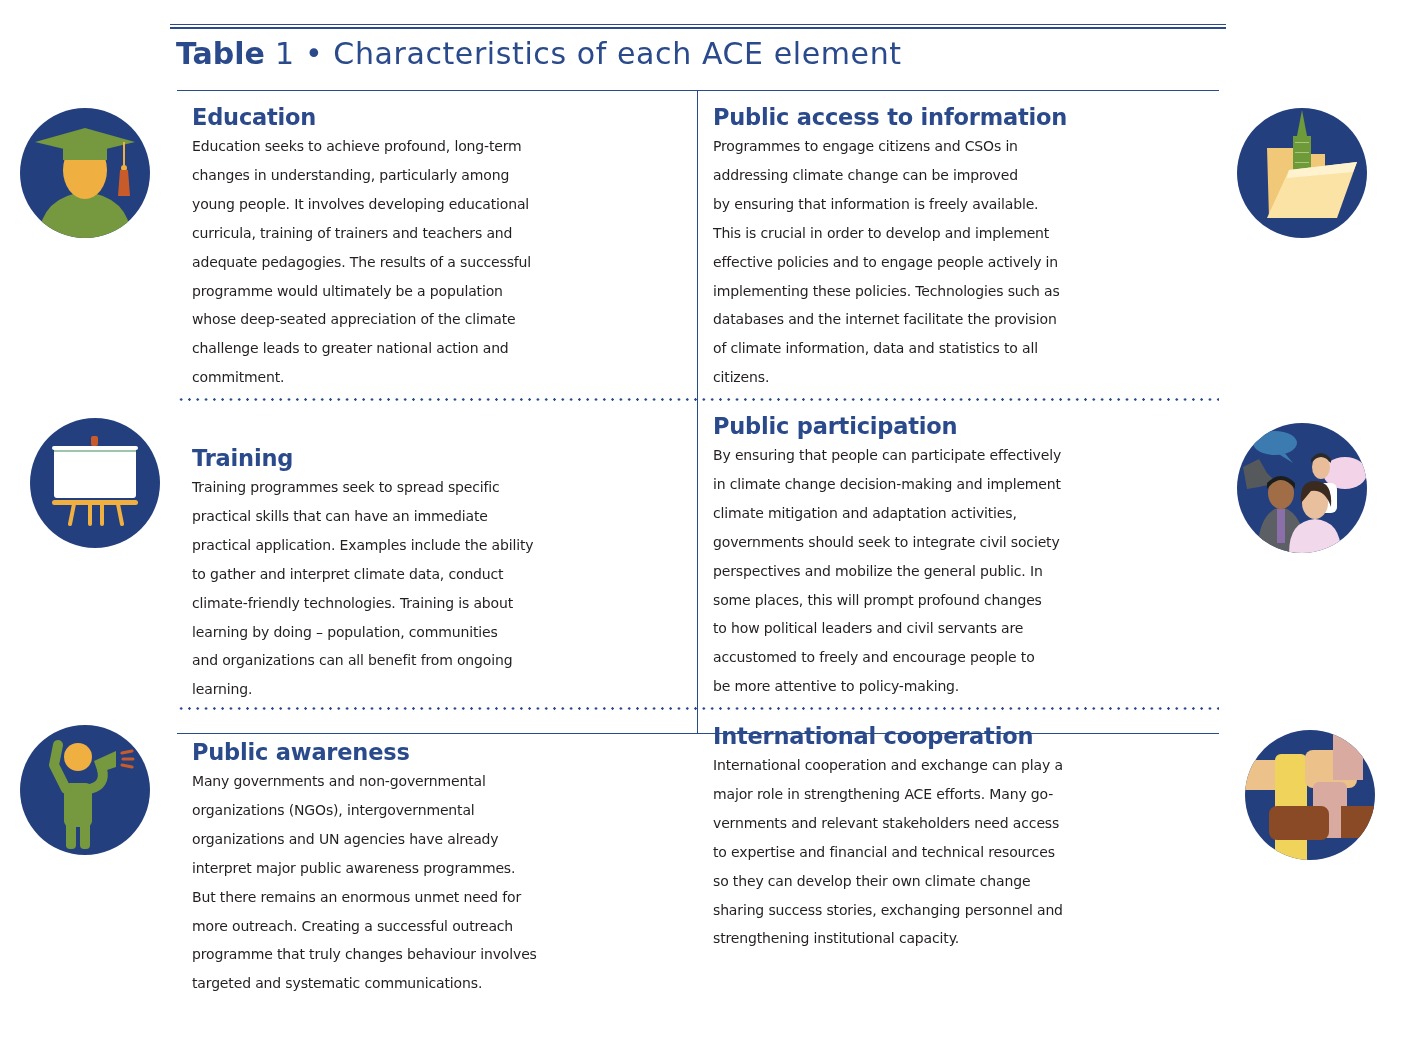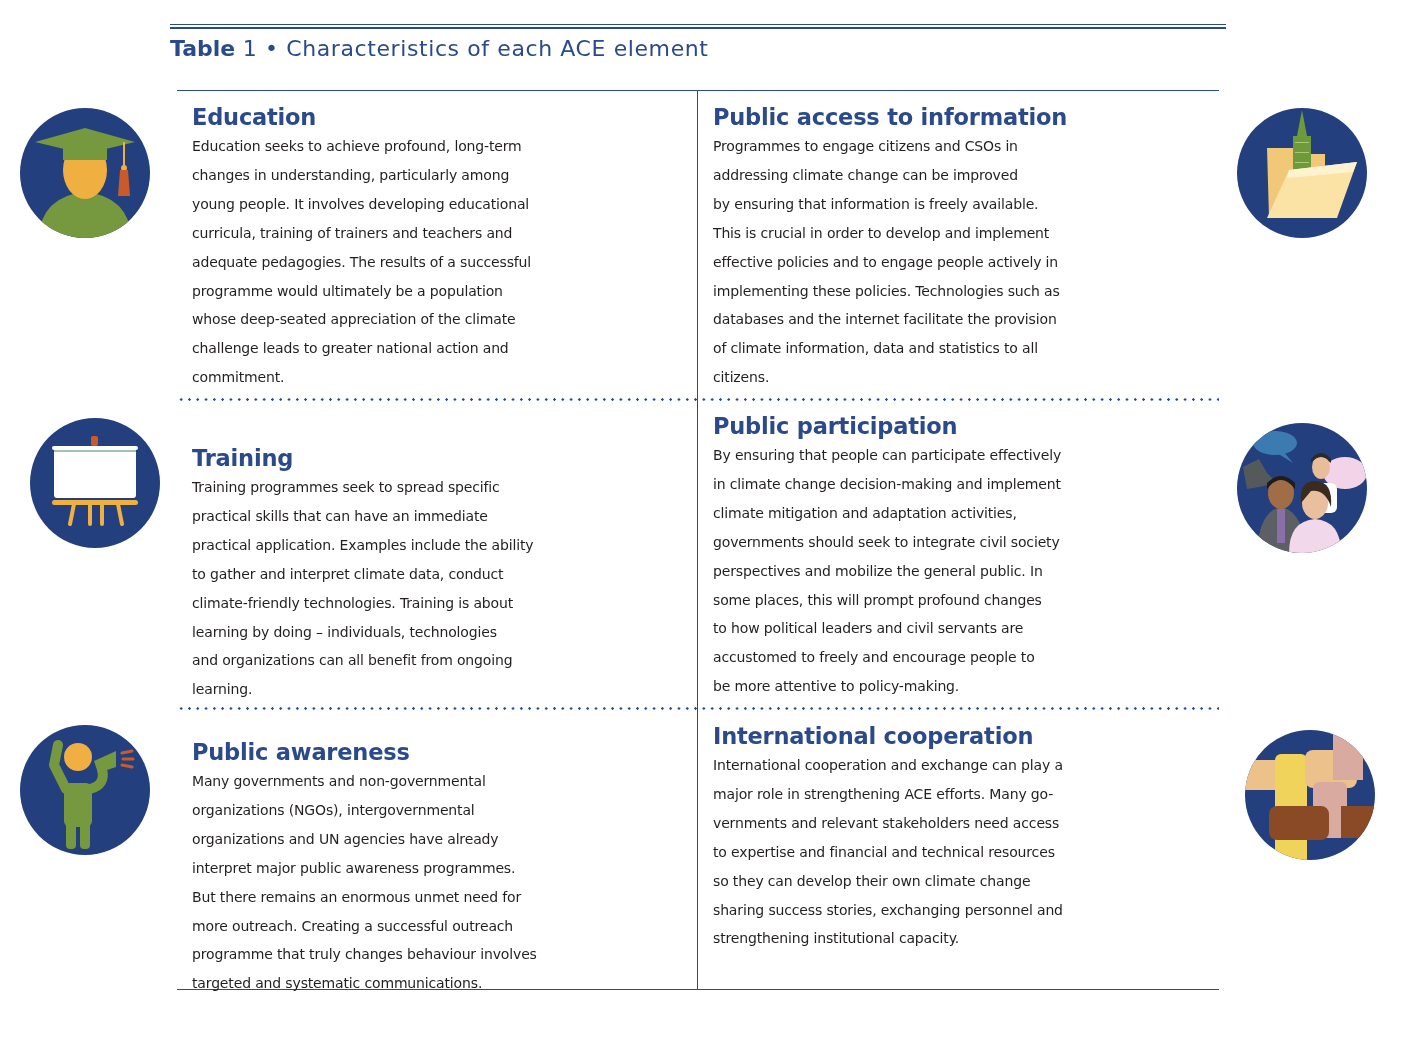--- a/index.html
+++ b/index.html
@@ -1,23 +1,23 @@
 <!DOCTYPE html>
 <html><head>
   <meta charset="utf-8">
   <style>
     * { box-sizing: border-box; margin: 0; padding: 0; }
     html, body { width: 1416px; height: 1060px; background: #ffffff; overflow: hidden; }
     body { position: relative; font-family: "DejaVu Sans", "Liberation Sans", sans-serif; color: #231f20; }
 
     .top-rule { position: absolute; left: 170px; top: 24px; width: 1056px; height: 5px; border-top: 1px solid #2a4a8c; border-bottom: 2px solid #2a4a8c; }
-    .caption { position: absolute; left: 170px; top: 36px; font-size: 22px; color: #2a4a8c; letter-spacing: 0.6px; white-space: nowrap; }
+    .caption { position: absolute; left: 176px; top: 36px; font-size: 30px; color: #2a4a8c; letter-spacing: 0.6px; white-space: nowrap; }
     .caption .bold { font-weight: bold; letter-spacing: 0; }
 
-    .table { position: absolute; left: 177px; top: 90px; width: 1042px; height: 900px; border-top: 1.5px solid #2a4a8c; border-bottom: 1.5px solid #2a4a8c; }
+    .table { position: absolute; left: 177px; top: 90px; width: 1042px; height: 644px; border-top: 1.5px solid #2a4a8c; border-bottom: 1.5px solid #2a4a8c; }
     .vdivider { position: absolute; left: 520px; top: 0; width: 1px; height: 100%; background: #2a4a8c; }
     .hdots { position: absolute; left: 0; width: 100%; height: 3px;
       background-image: radial-gradient(circle, #2a4a8c 1.2px, transparent 1.4px);
       background-size: 8.3px 3px; background-repeat: repeat-x; }
 
     .cell { position: absolute; width: 505px; }
     .cell-title { font-size: 22.5px; font-weight: bold; color: #2a4a8c; line-height: 26px; margin-bottom: 2px; letter-spacing: -0.2px; }
     .cell-body { font-size: 14px; line-height: 28.9px; color: #231f20; letter-spacing: -0.15px; }
     .cell-body span { display: block; white-space: nowrap; }
 
@@ -69,21 +69,21 @@
   </div>
 
   <div class="cell" style="left:15px; top:322px;margin-top:32px;">
     <div class="cell-title">Training</div>
     <div class="cell-body">
       <span>Training programmes seek to spread specific</span>
       <span>practical skills that can have an immediate</span>
       <span>practical application. Examples include the ability</span>
       <span>to gather and interpret climate data, conduct</span>
       <span>climate-friendly technologies. Training is about</span>
-      <span>learning by doing – individuals, technologies</span>
+      <span>learning by doing – population, communities</span>
       <span>and organizations can all benefit from ongoing</span>
       <span>learning.</span>
     </div>
   </div>
   <div class="cell" style="left:536px; top:322px;">
     <div class="cell-title">Public participation</div>
     <div class="cell-body">
       <span>By ensuring that people can participate effectively</span>
       <span>in climate change decision-making and implement</span>
       <span>climate mitigation and adaptation activities,</span>

